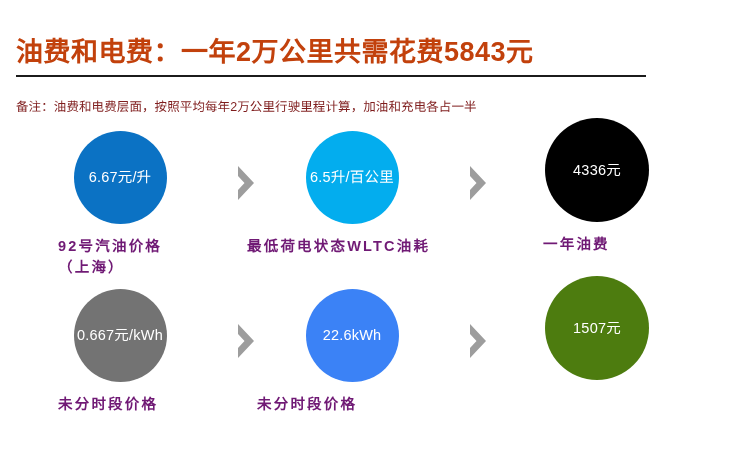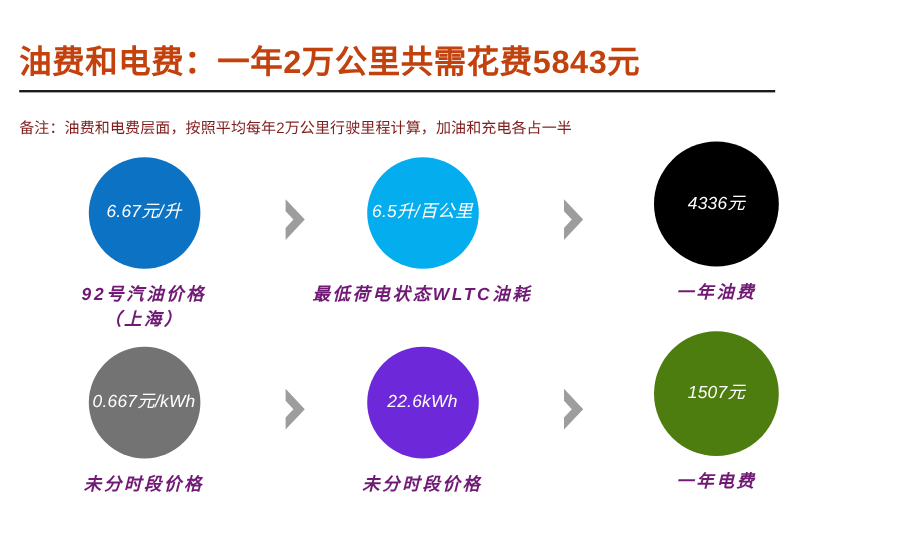--- a/index.html
+++ b/index.html
@@ -61,22 +61,21 @@
     position: absolute;
     left: 0;
     width: 750px;
     height: 170px;
   }
   .row-fuel     { top: 112px; }
   .row-electric { top: 270px; }
 
   .node {
     position: absolute;
-    text-align: center;
-    font-style: italic;
+    text-align: left;
   }
   .bubble {
     border-radius: 50%;
     display: flex;
     align-items: center;
     justify-content: center;
     color: #ffffff;
     margin: 0 auto;
     box-sizing: border-box;
   }
@@ -203,38 +202,35 @@
       </div>
     </div>
 
     <div class="chevron chevron-3">
       <svg viewBox="0 0 24 38" aria-hidden="true">
         <path d="M4 2 L20 19 L4 36 L4 26 L10.5 19 L4 12 Z" fill="currentColor"></path>
       </svg>
     </div>
 
     <div class="node node-consumption">
-      <div class="bubble bubble-small" style="background:#6d28d9">
+      <div class="bubble bubble-small" style="background:#3b82f6">
         <span class="bubble-value">22.6kWh</span>
       </div>
       <div class="caption">
         <span>未分时段价格</span>
       </div>
     </div>
 
     <div class="chevron chevron-4">
       <svg viewBox="0 0 24 38" aria-hidden="true">
         <path d="M4 2 L20 19 L4 36 L4 26 L10.5 19 L4 12 Z" fill="currentColor"></path>
       </svg>
     </div>
 
     <div class="node node-year-elec">
       <div class="bubble bubble-large" style="background:#4d7c0f">
         <span class="bubble-value">1507元</span>
       </div>
-      <div class="caption">
-        <span>一年电费</span>
-      </div>
     </div>
 
   </div>
 
 </div>
 
 </body></html>

